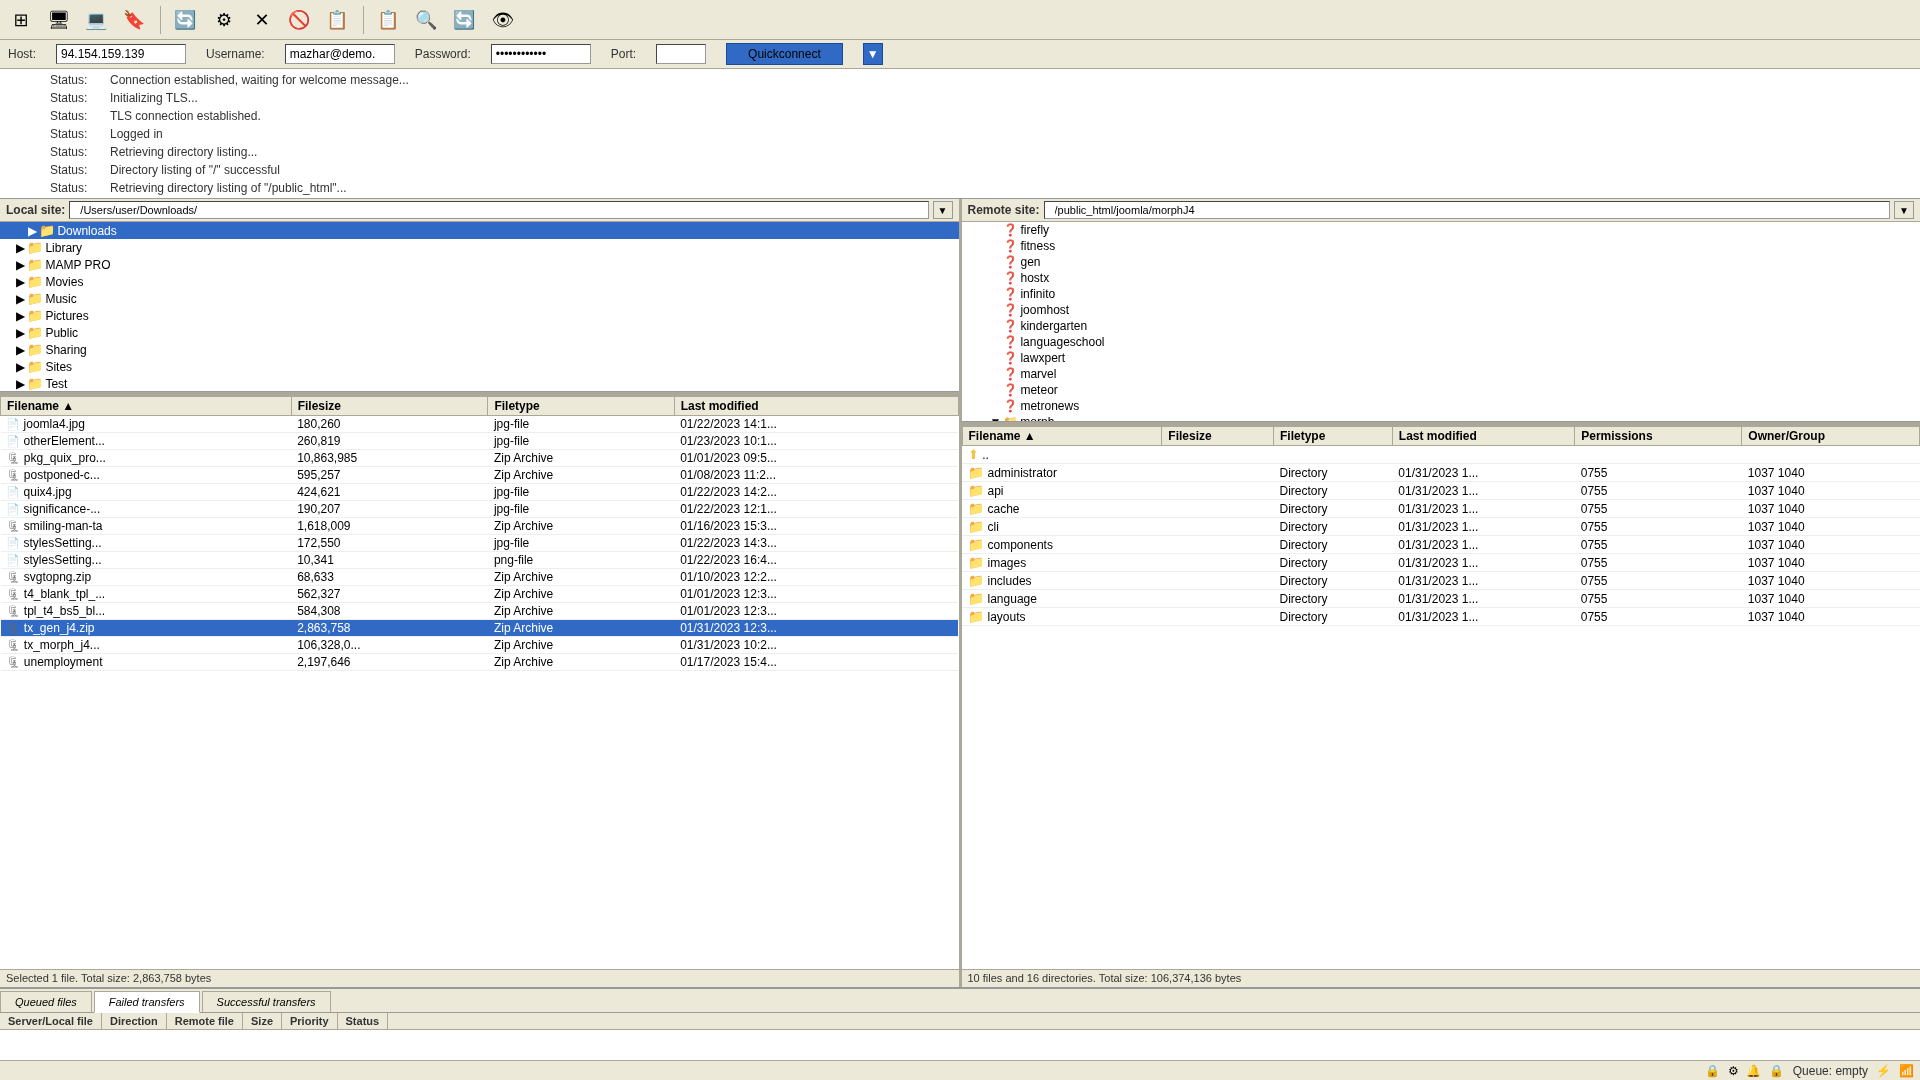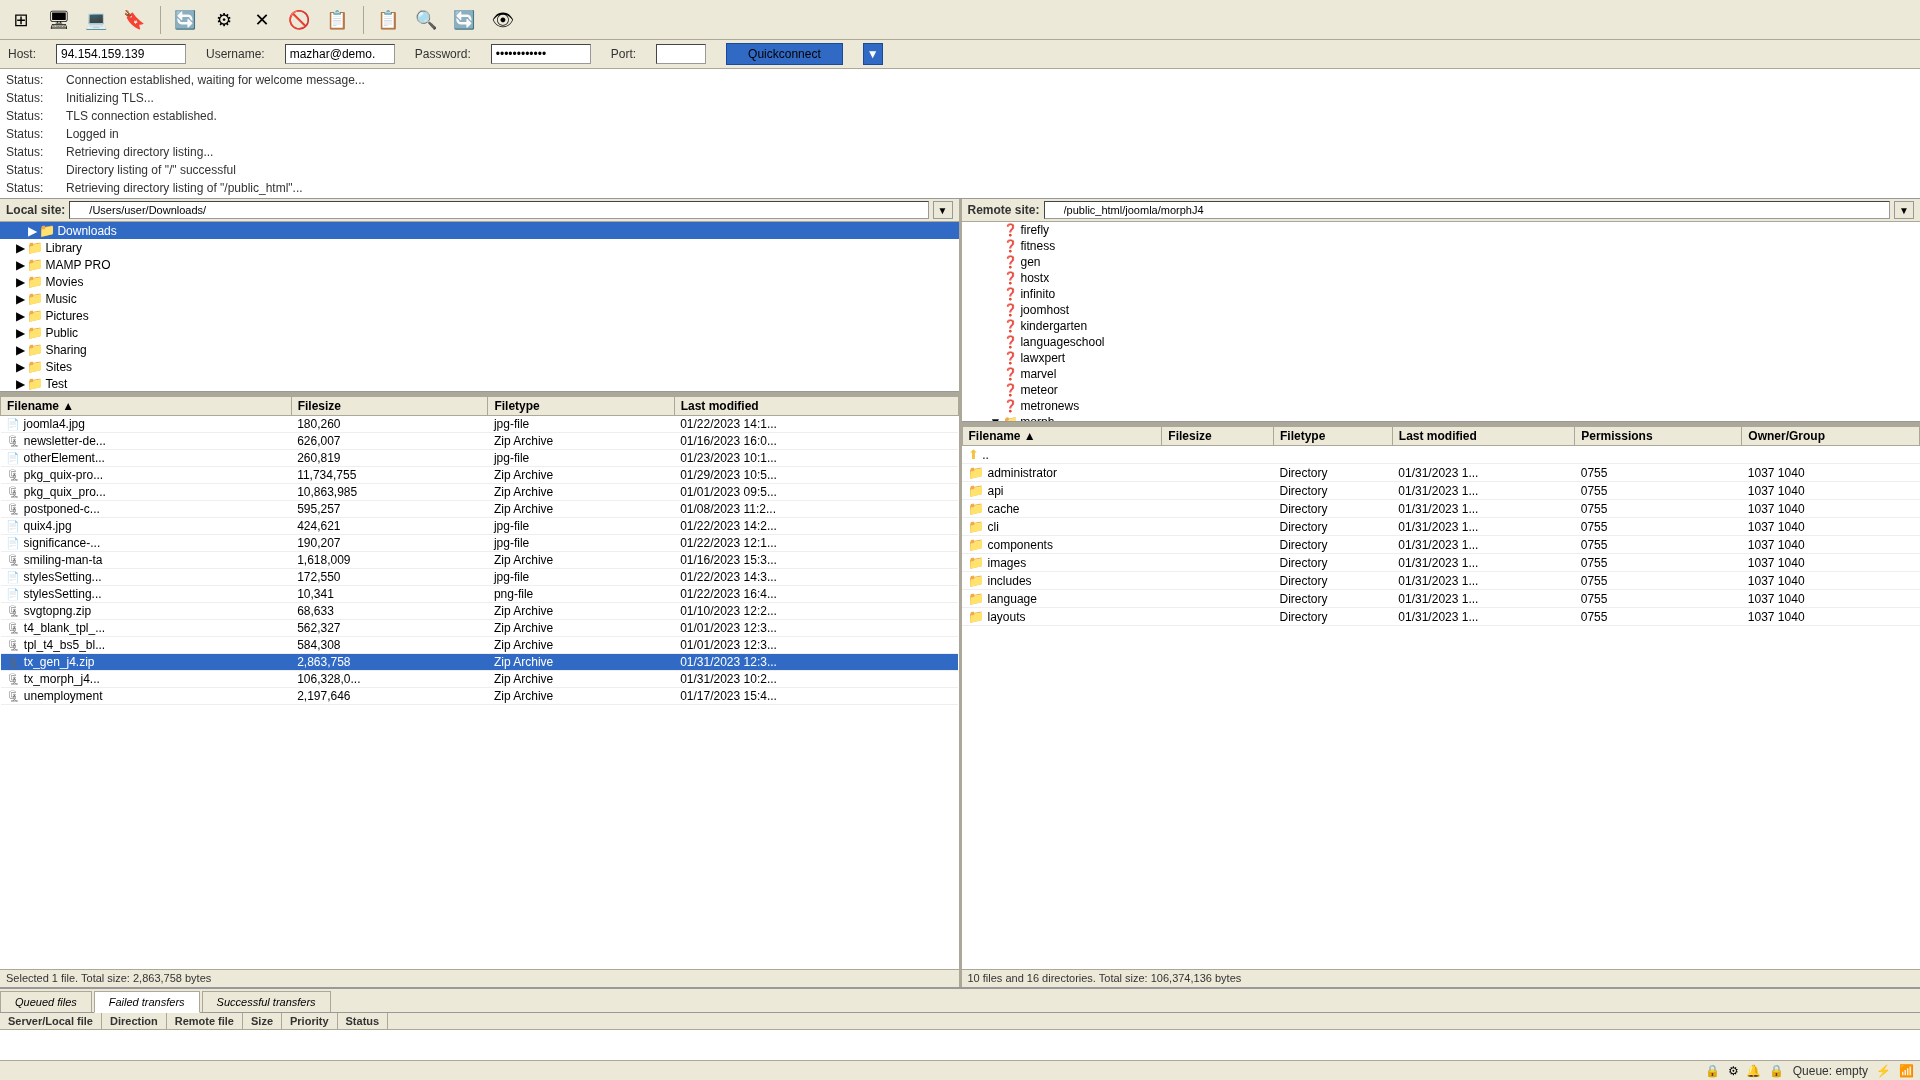--- a/index.html
+++ b/index.html
@@ -17,34 +17,34 @@
     .conn-host { width: 130px; }
     .conn-user { width: 110px; }
     .conn-pass { width: 100px; }
     .conn-port { width: 50px; }
     .quickconnect-btn { background: #316ac5; color: #000000; border: 1px solid #1a4a9a; padding: 2px 21px; height: 22px; cursor: pointer; display: flex; align-items: center; gap: 2px; font-size: 12px; }
     .quickconnect-arrow { background: #316ac5; color: white; border: 1px solid #1a4a9a; padding: 2px 3px; height: 22px; cursor: pointer; }
 
     
     .status-log { background: white; border-bottom: 1px solid #999; padding: 2px 6px; min-height: 130px; max-height: 130px; overflow-y: auto; font-size: 11px; line-height: 1.5; }
     .status-line { display: flex; }
-    .status-key { color: #333; min-width: 60px; }
+    .status-key { color: #333; min-width: 60px; margin-left: 44px; }
     .status-val { color: #333; }
 
     
     .main-pane { display: flex; flex: 1; overflow: hidden; }
 
     
     .local-pane { flex: 1; display: flex; flex-direction: column; border-right: 3px solid #aca899; overflow: hidden; }
     .remote-pane { flex: 1; display: flex; flex-direction: column; overflow: hidden; }
 
     
     .site-bar { background: #ece9d8; border-bottom: 1px solid #aca899; padding: 2px 6px; display: flex; align-items: center; gap: 4px; min-height: 22px; }
     .site-label { color: #333; font-weight: bold; }
-    .site-path { flex: 1; border: 1px inset #999; background: white; padding: 1px 19px; height: 18px; font-size: 11px; }
+    .site-path { flex: 1; border: 1px inset #999; background: white; padding: 1px 10px; height: 18px; font-size: 11px; }
     .site-arrow { background: #ece9d8; border: 1px solid #999; cursor: pointer; padding: 0 4px; height: 18px; font-size: 10px; }
 
     
     .file-tree { flex: 0 0 170px; overflow-y: auto; background: white; border-bottom: 1px solid #999; }
     .tree-item { display: flex; align-items: center; gap: 2px; padding: 1px 4px; cursor: pointer; white-space: nowrap; }
     .tree-item.selected { background: #316ac5; color: white; }
     .folder-icon { color: #f5c342; font-size: 13px; }
 
     
     .h-splitter { height: 4px; background: #aca899; cursor: ns-resize; }
@@ -222,36 +222,24 @@
           </tr>
         </thead>
         <tbody id="local-file-tbody">
         <tr>
     <td><span class="file-icon">📄</span> joomla4.jpg</td>
     <td>180,260</td>
     <td>jpg-file</td>
     <td>01/22/2023 14:1...</td>
   </tr>
             <tr>
-    <td><span class="file-icon">🗜</span> newsletter-de...</td>
-    <td>626,007</td>
-    <td>Zip Archive</td>
-    <td>01/16/2023 16:0...</td>
-  </tr>
-            <tr>
     <td><span class="file-icon">📄</span> otherElement...</td>
     <td>260,819</td>
     <td>jpg-file</td>
     <td>01/23/2023 10:1...</td>
-  </tr>
-            <tr>
-    <td><span class="file-icon">🗜</span> pkg_quix-pro...</td>
-    <td>11,734,755</td>
-    <td>Zip Archive</td>
-    <td>01/29/2023 10:5...</td>
   </tr>
             <tr>
     <td><span class="file-icon">🗜</span> pkg_quix_pro...</td>
     <td>10,863,985</td>
     <td>Zip Archive</td>
     <td>01/01/2023 09:5...</td>
   </tr>
             <tr>
     <td><span class="file-icon">🗜</span> postponed-c...</td>
     <td>595,257</td>

